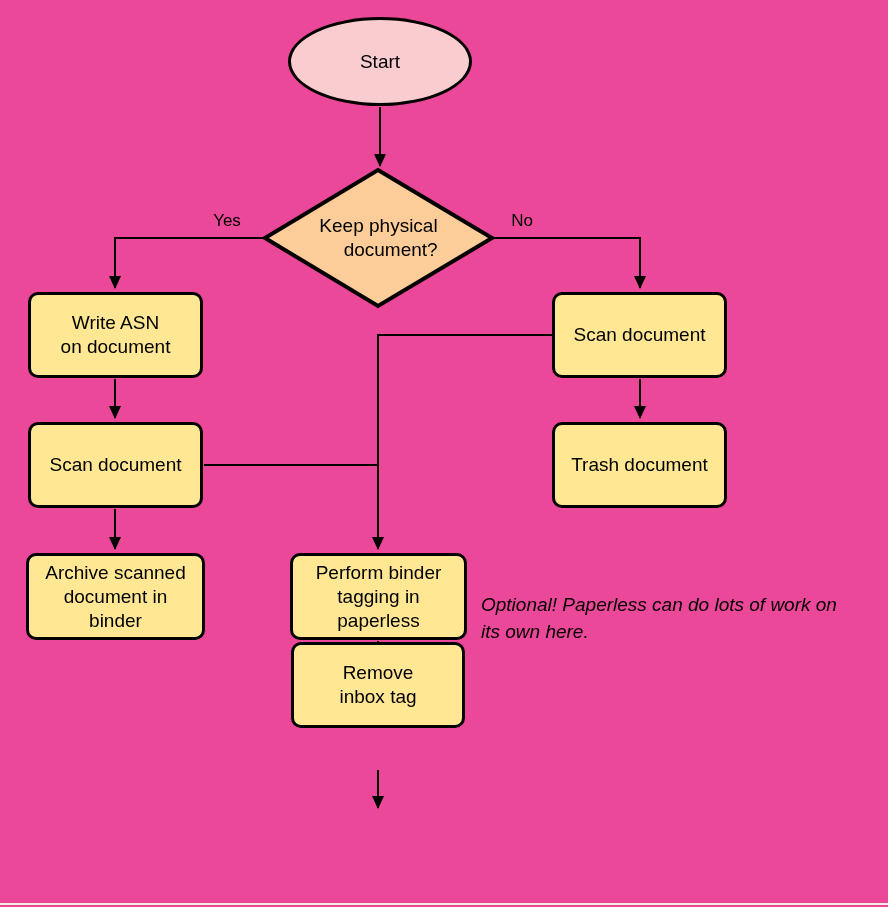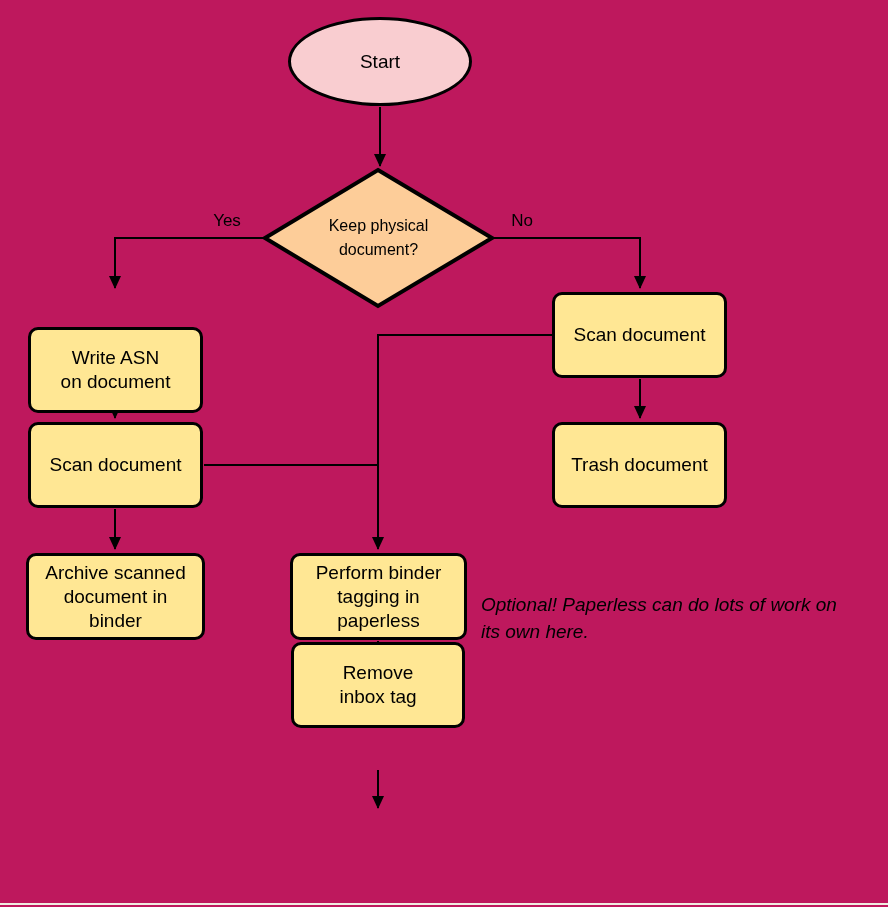--- a/index.html
+++ b/index.html
@@ -4,21 +4,21 @@
 <style>
   html, body {
     margin: 0;
     padding: 0;
     background: #ffffff;
   }
   #canvas {
     position: relative;
     width: 888px;
     height: 907px;
-    background: #be185d;
+    background: #ec4899;
     font-family: "Liberation Sans", sans-serif;
     color: #000000;
     overflow: hidden;
   }
   #edges {
     position: absolute;
     left: 0; top: 0;
     width: 888px; height: 907px;
   }
   .node {
@@ -42,22 +42,22 @@
   .process {
     background: #ffe794;
     border: 3px solid #000000;
     border-radius: 10px;
   }
   .decision-label {
     position: absolute;
     display: flex;
     align-items: center;
     justify-content: center;
-    text-align: center;
-    font-size: 16px;
+    text-align: right;
+    font-size: 19px;
     line-height: 24px;
   }
   .edge-label {
     position: absolute;
     font-size: 17px;
     line-height: 22px;
     text-align: center;
   }
   .note {
     position: absolute;
@@ -115,21 +115,21 @@
   </div>
 
   <div class="edge-label" style="left:199px; top:210px; width:56px;">
     <span>Yes</span>
   </div>
 
   <div class="edge-label" style="left:499px; top:210px; width:46px;">
     <span>No</span>
   </div>
 
-  <div class="node process" style="left:28px; top:292px; width:175px; height:86px;margin-top:35px;">
+  <div class="node process" style="left:28px; top:292px; width:175px; height:86px;">
     <span class="label">Write ASN
 on document</span>
   </div>
 
   <div class="node process" style="left:28px; top:422px; width:175px; height:86px;">
     <span class="label">Scan document</span>
   </div>
 
   <div class="node process" style="left:26px; top:553px; width:179px; height:87px;">
     <span class="label">Archive scanned

